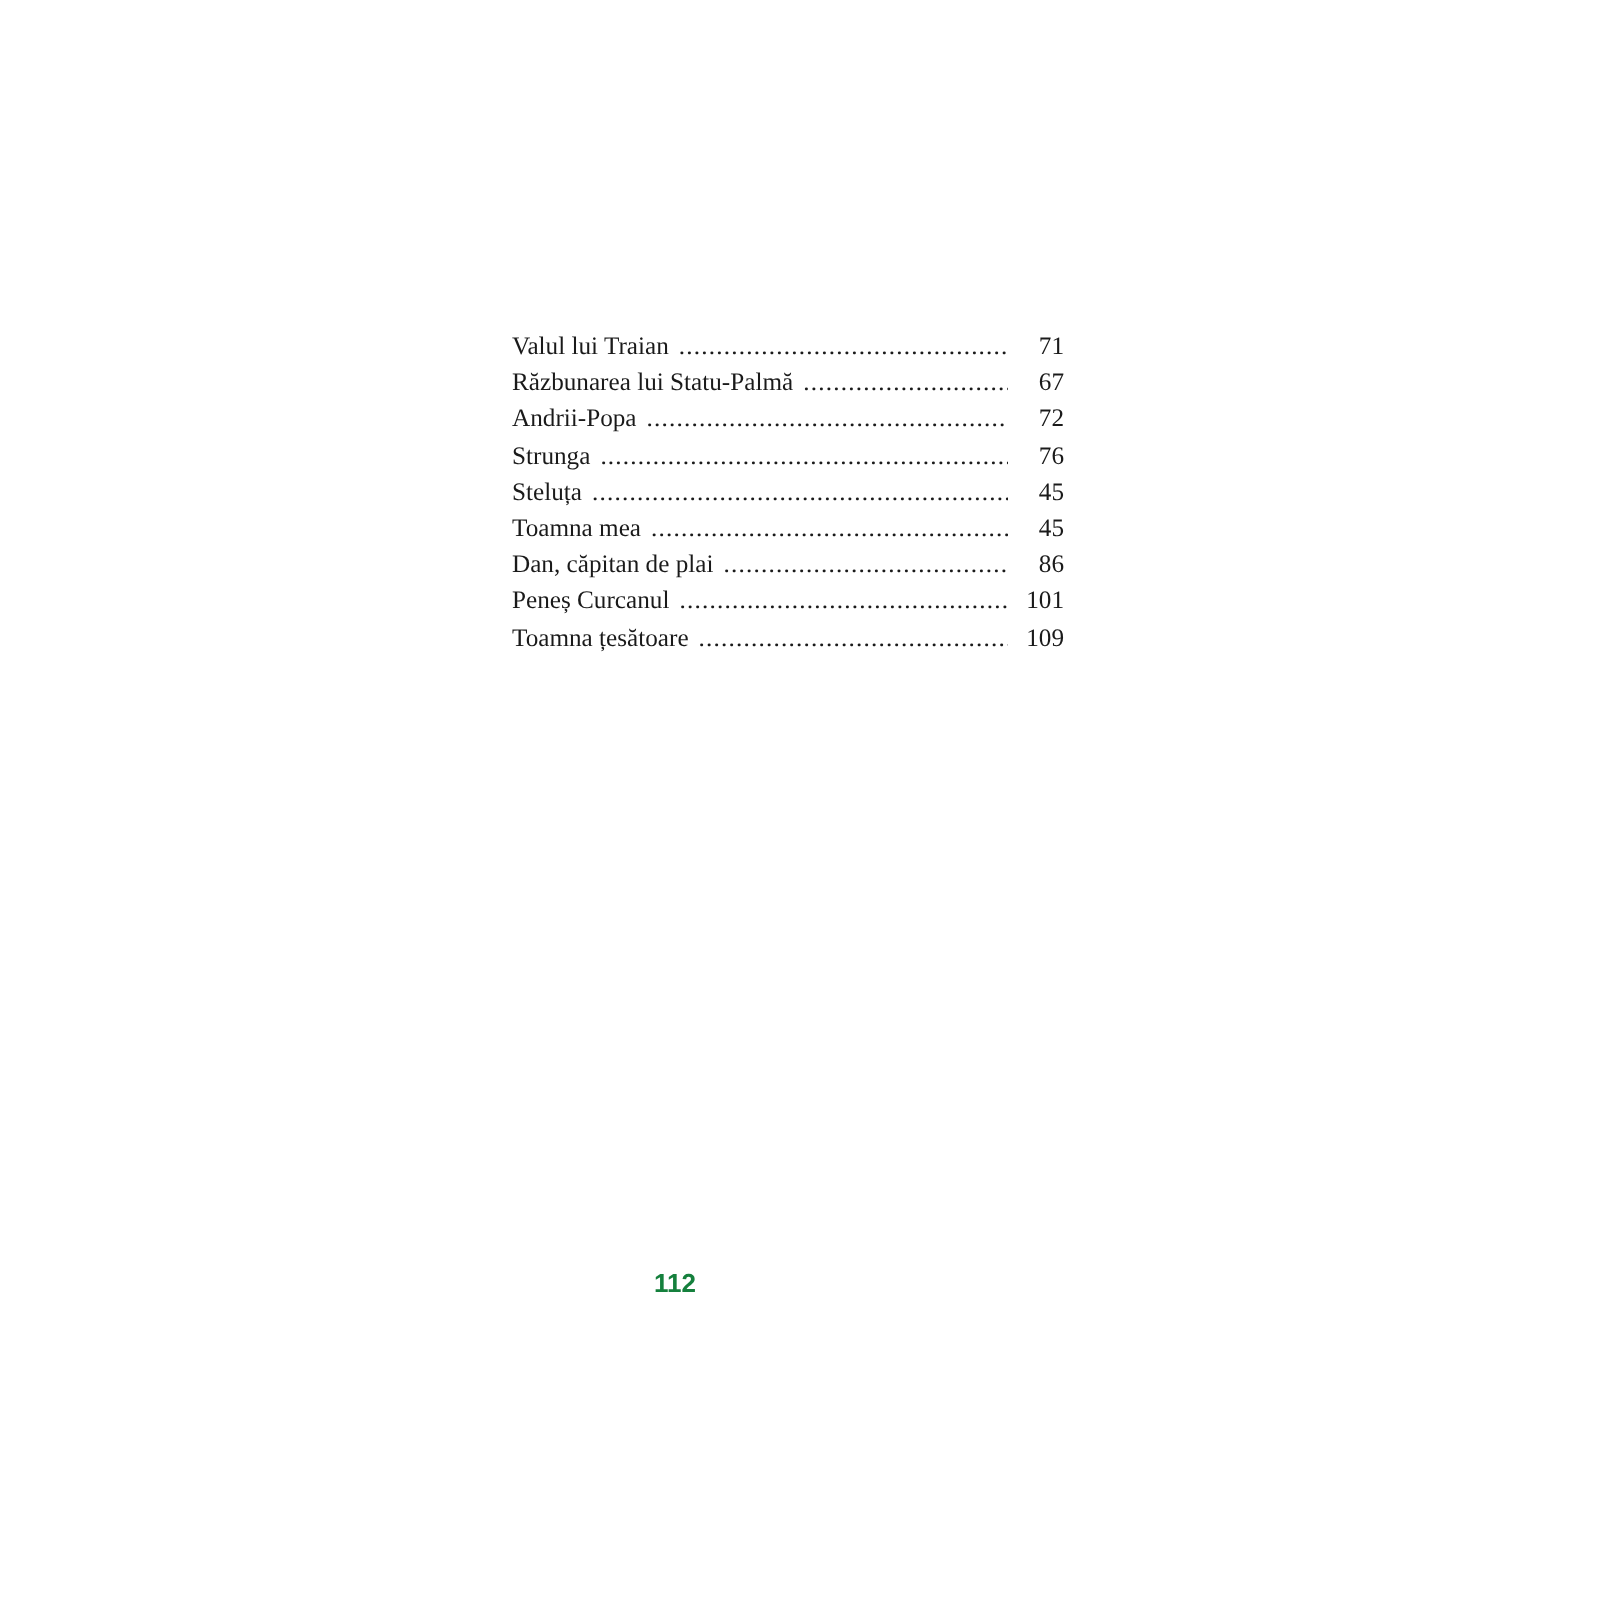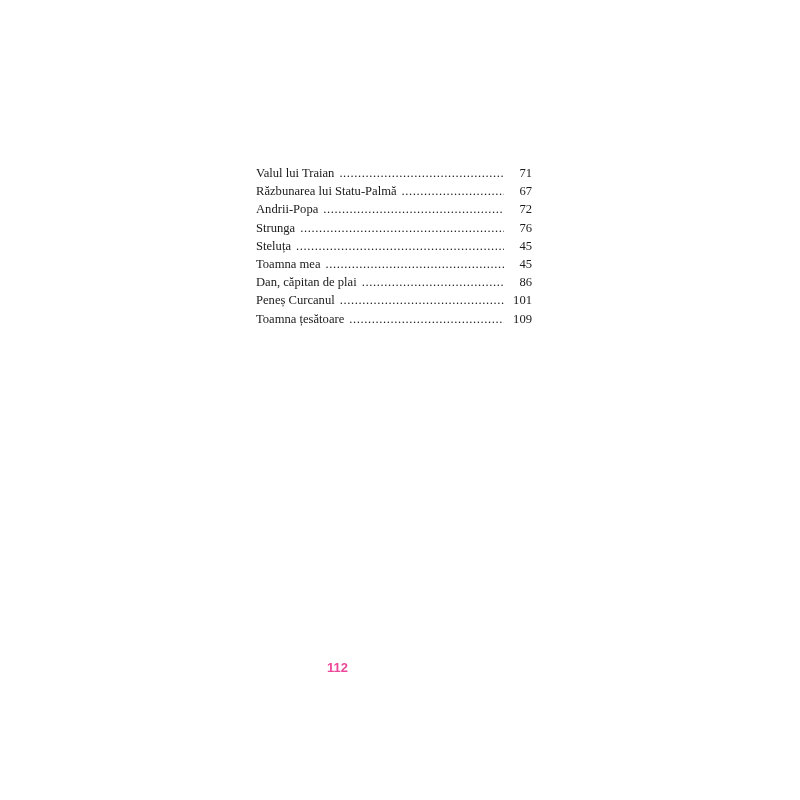--- a/index.html
+++ b/index.html
@@ -49,27 +49,27 @@
     margin: 0 2px;
   }
   .toc-page {
     flex: 0 0 auto;
     width: 26px;
     text-align: right;
   }
   .folio {
     position: absolute;
     left: 0;
-    top: 660px;
+    top: 634px;
     width: 675px;
     text-align: center;
     font-family: "Liberation Sans", sans-serif;
     font-weight: bold;
     font-size: 13px;
-    color: #ec4899;
+    color: #15803d;
   }
 </style>
 </head>
 <body>
 
 <div class="page">
 
   <div class="toc">
 
     <div class="toc-entry">

